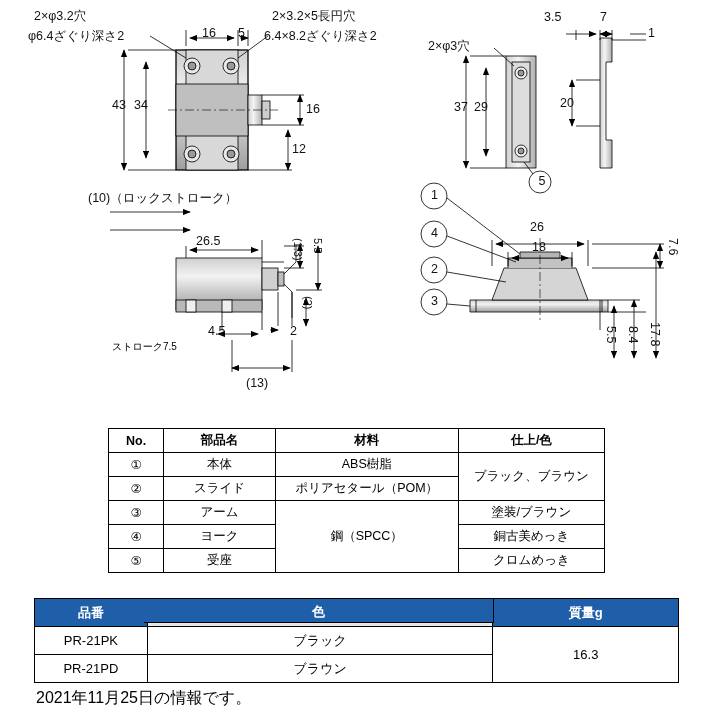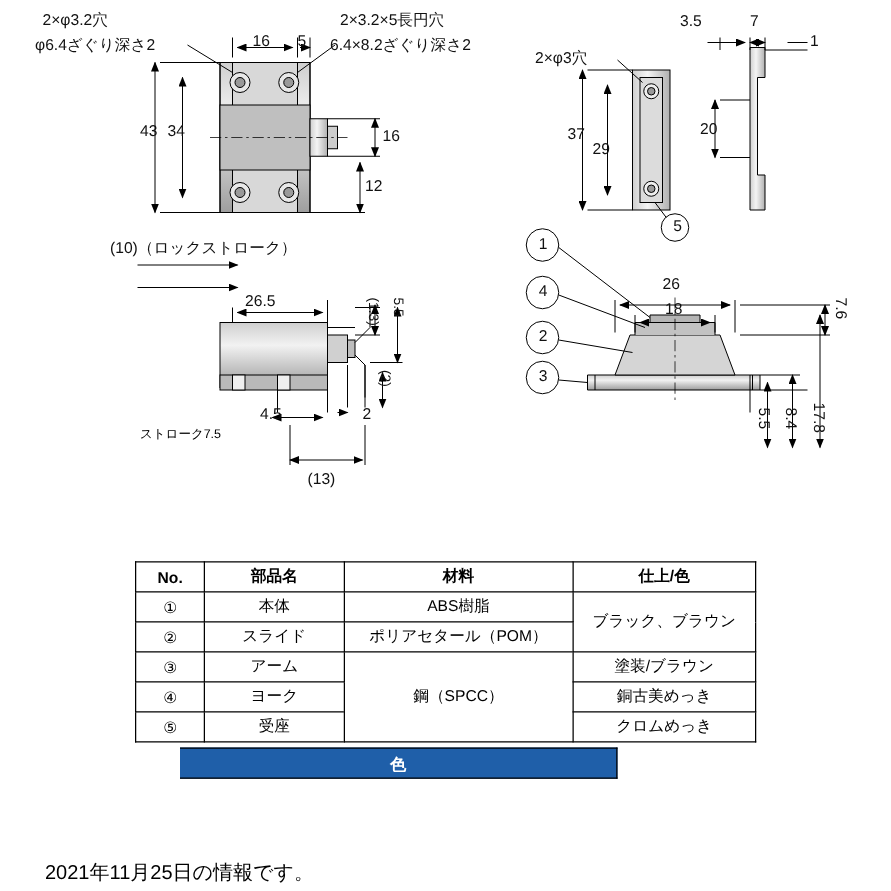--- a/index.html
+++ b/index.html
@@ -18,21 +18,20 @@
   .lbl{font-size:12.5px;white-space:nowrap;}
   .lbl.big{font-size:10px;}
   svg{display:block;}
   .drawing{position:absolute;left:0;top:0;}
 
   
   table{border-collapse:collapse;}
   .parts-table{
     position:absolute;left:108px;top:428px;width:497px;
     font-size:12.5px;
-    margin-top:21px;
   }
   .parts-table th,.parts-table td{
     border:1px solid #000;
     text-align:center;
     padding:2px 2px;
     height:19px;
     background:#fff;
   }
   .parts-table th{font-weight:bold;}
   .parts-table .c1{width:52px;}
@@ -250,21 +249,21 @@
   <div class="abs dim" style="left:112px;top:98px;">43</div>
   <div class="abs dim" style="left:134px;top:98px;">34</div>
   <div class="abs dim" style="left:306px;top:102px;">16</div>
   <div class="abs dim" style="left:292px;top:142px;">12</div>
 
   <div class="abs dim" style="left:428px;top:38px;">2×φ3穴</div>
   <div class="abs dim" style="left:544px;top:10px;">3.5</div>
   <div class="abs dim" style="left:600px;top:10px;">7</div>
   <div class="abs dim" style="left:648px;top:26px;">1</div>
   <div class="abs dim" style="left:454px;top:100px;">37</div>
-  <div class="abs dim" style="left:474px;top:100px;margin-top:12px;">29</div>
+  <div class="abs dim" style="left:474px;top:100px;">29</div>
   <div class="abs dim" style="left:560px;top:96px;">20</div>
   <div class="abs dim" style="left:536px;top:174px;width:12px;text-align:center;">5</div>
 
   <div class="abs dim" style="left:88px;top:190px;">(10)（ロックストローク）</div>
   <div class="abs dim" style="left:196px;top:234px;">26.5</div>
   <div class="abs dim sm" style="left:292px;top:238px;writing-mode:vertical-rl;">(1.3)</div>
   <div class="abs dim sm" style="left:312px;top:238px;writing-mode:vertical-rl;">5.5</div>
   <div class="abs dim" style="left:208px;top:324px;">4.5</div>
   <div class="abs dim" style="left:290px;top:324px;">2</div>
   <div class="abs dim sm" style="left:302px;top:296px;writing-mode:vertical-rl;">(2)</div>
@@ -316,20 +315,40 @@
         <td>銅古美めっき</td>
       </tr>
       <tr>
         <td>⑤</td>
         <td>受座</td>
         <td>クロムめっき</td>
       </tr>
     </tbody>
   </table>
 
+  <table class="model-table">
+    <thead>
+      <tr>
+        <th class="mc1">品番</th>
+        <th class="mc2 blank"></th>
+        <th class="mc3">質量g</th>
+      </tr>
+    </thead>
+    <tbody>
+      <tr>
+        <td>PR-21PK</td>
+        <td>ブラック</td>
+        <td rowspan="2">16.3</td>
+      </tr>
+      <tr>
+        <td>PR-21PD</td>
+        <td>ブラウン</td>
+      </tr>
+    </tbody>
+  </table>
 
   <div class="abs" style="left:34px;top:598px;width:645px;height:25px;pointer-events:none;">
     <div style="position:absolute;left:110px;top:0;width:350px;height:25px;line-height:25px;text-align:center;color:#fff;font-weight:bold;font-size:13px;background:#1f5fa9;border-right:1px solid #000;border-top:1px solid #000;border-bottom:1px solid #000;box-sizing:border-box;">色</div>
   </div>
 
   <div class="footnote">2021年11月25日の情報です。</div>
 
 </div>
 
 </body></html>

